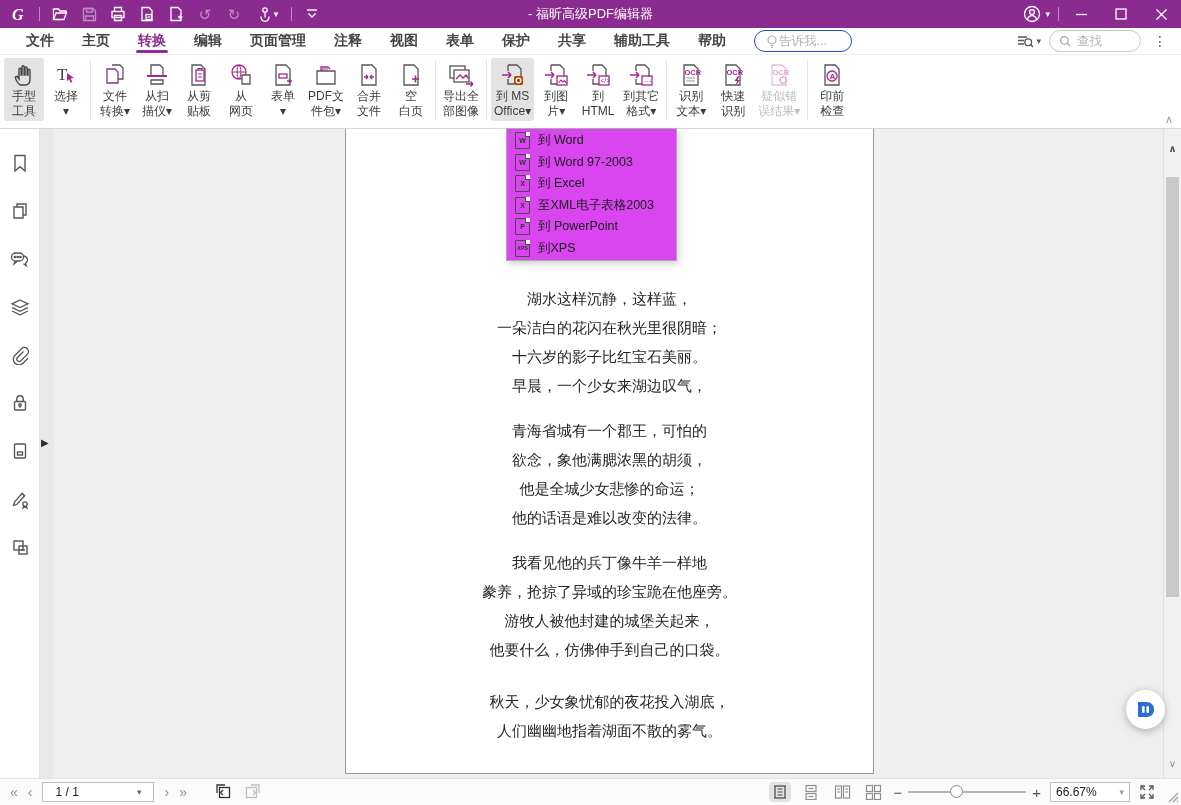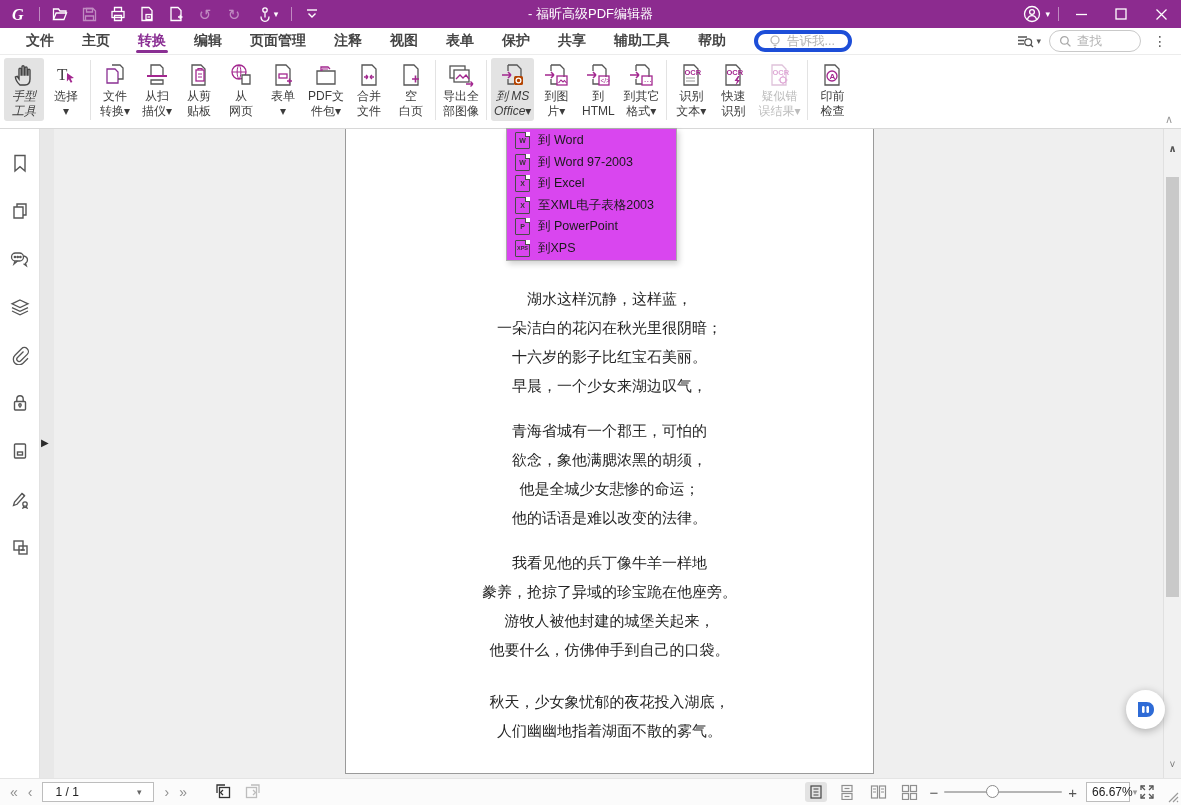--- a/index.html
+++ b/index.html
@@ -23,38 +23,38 @@
 
   
   .tabbar { position:absolute; top:28px; left:0; right:0; height:27px; background:#fff;
     display:flex; align-items:center; border-bottom:1px solid #ececec; }
   .tabs { display:flex; align-items:center; padding-left:12px; }
   .tab { padding:0 14px; font-size:14px; font-weight:bold; color:#454545; height:26px;
     display:flex; align-items:center; position:relative; white-space:nowrap; }
   .tab.active { color:#8A2F93; }
   .tab.active::after { content:""; position:absolute; left:12px; right:12px; bottom:1px;
     height:3px; background:#8A2F93; border-radius:2px; }
-  .tellme { display:flex; align-items:center; gap:5px; border:4px solid #1d4ed8; border-radius:11px;
+  .tellme { display:flex; align-items:center; border:1px solid #1d4ed8; border-radius:11px;
     height:22px; padding:0 10px; margin-left:14px; color:#b3b3b3; font-size:12.5px; width:98px; }
   .tab-right { margin-left:auto; display:flex; align-items:center; gap:8px; padding-right:10px; }
   .advfind { display:flex; align-items:center; gap:2px; color:#555; }
   .findbox { display:flex; align-items:center; gap:5px; border:1px solid #c9c9c9; border-radius:11px;
     height:22px; padding:0 9px; width:92px; color:#b3b3b3; font-size:12.5px; }
   .moredots { color:#555; font-size:14px; padding:0 4px; }
 
   
   .ribbon { position:absolute; top:55px; left:0; right:0; height:74px; background:#fff;
     border-bottom:1px solid #d8d8d8; display:flex; align-items:flex-start; padding:3px 4px 0 4px; }
   .rgroup { display:flex; align-items:flex-start; gap:2px; }
   .rdivider { width:1px; height:60px; background:#e3e3e3; margin:2px 4px 0 4px; }
   .rbtn { display:flex; flex-direction:column; align-items:center; padding:3px 3px 2px 3px;
     border-radius:3px; min-width:40px; }
   .rbtn .ric { height:28px; display:flex; align-items:center; justify-content:center; }
   .rbtn .lbl { font-size:12px; line-height:15px; color:#3c3c3c; text-align:center; white-space:pre-line; }
-  .rbtn.selected, .rbtn.active { background:#e3e3e3;font-style:italic; }
+  .rbtn.selected, .rbtn.active { background:#e3e3e3; }
   .rbtn.disabled .lbl { color:#bcbcbc; }
   .ribbon-collapse { position:absolute; right:8px; bottom:2px; color:#9a9a9a; font-size:11px; }
 
   
   .main { position:absolute; top:129px; left:0; right:0; bottom:27px; display:flex; }
   .rail { width:40px; background:#fff; border-right:1px solid #e2e2e2; display:flex;
     flex-direction:column; align-items:center; padding-top:22px; gap:24px; }
   .rail .ribtn { width:26px; height:24px; display:flex; align-items:center; justify-content:center; }
   .panelstrip { width:14px; background:#e8e8e8; position:relative; }
   .panelstrip .handle { position:absolute; top:308px; left:1px; color:#2b2b2b; font-size:10px; }
@@ -92,21 +92,21 @@
   .pagebox { width:112px; height:20px; border:1px solid #bdbdbd; display:flex; align-items:center;
     padding:0 12px; font-size:12px; color:#222; background:#fff; }
   .pagebox .caret { margin-left:auto; color:#666; }
   .sb-right { margin-left:auto; display:flex; align-items:center; gap:9px; padding-right:26px; }
   .vmode { width:22px; height:20px; display:flex; align-items:center; justify-content:center; border-radius:3px; }
   .vmode.selected { background:#e3e3e3; }
   .zslider { display:flex; align-items:center; gap:6px; }
   .ztrack { position:relative; width:118px; height:2px; background:#b5b5b5; border-radius:1px; }
   .zthumb { position:absolute; left:42px; top:-6px; width:13px; height:13px; border-radius:50%;
     background:#fff; border:1px solid #8a8a8a; }
-  .zoombox { width:44px; height:20px; border:1px solid #bdbdbd; background:#fff; display:flex;
+  .zoombox { width:80px; height:20px; border:1px solid #bdbdbd; background:#fff; display:flex;
     align-items:center; padding:0 5px; font-size:12px; color:#222; }
   .zoombox .caret { margin-left:auto; color:#999; }
   .grip { position:absolute; right:2px; bottom:2px; }
 
   
   .assistant { position:absolute; right:16px; bottom:76px; width:39px; height:39px; border-radius:50%;
     background:#fff; box-shadow:0 2px 8px rgba(0,0,0,.28); display:flex; align-items:center; justify-content:center; z-index:40; }
 
   svg { display:block; }
 </style>

